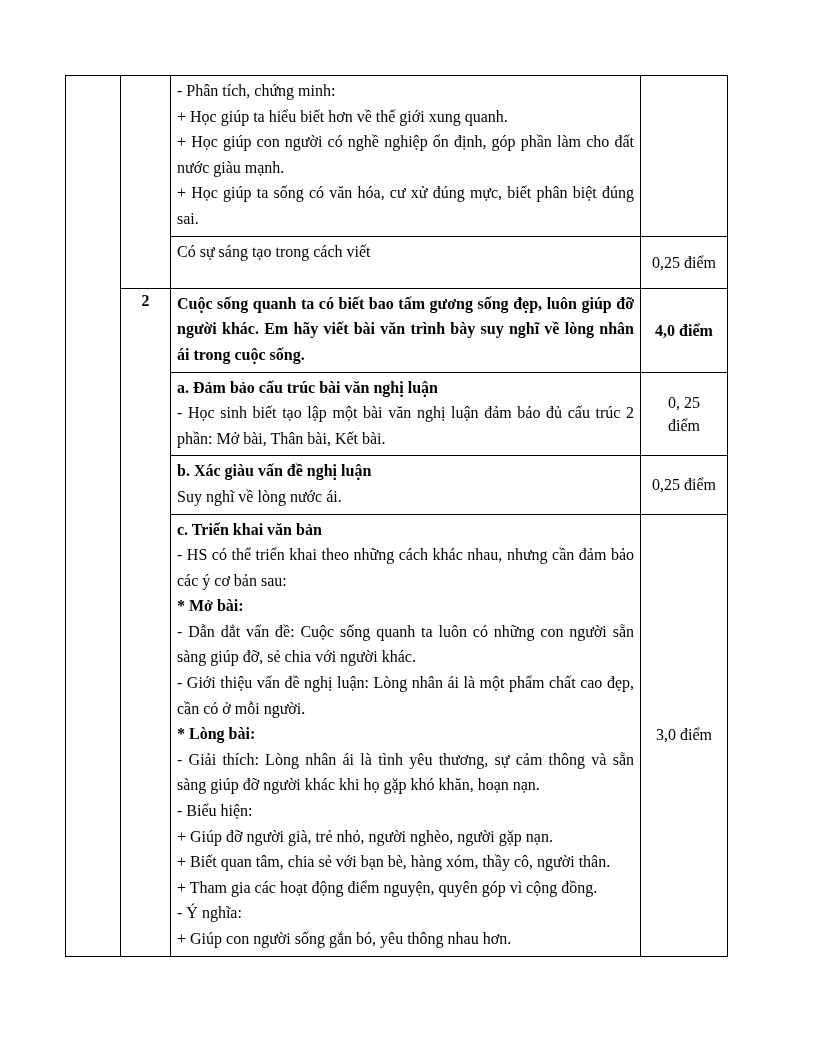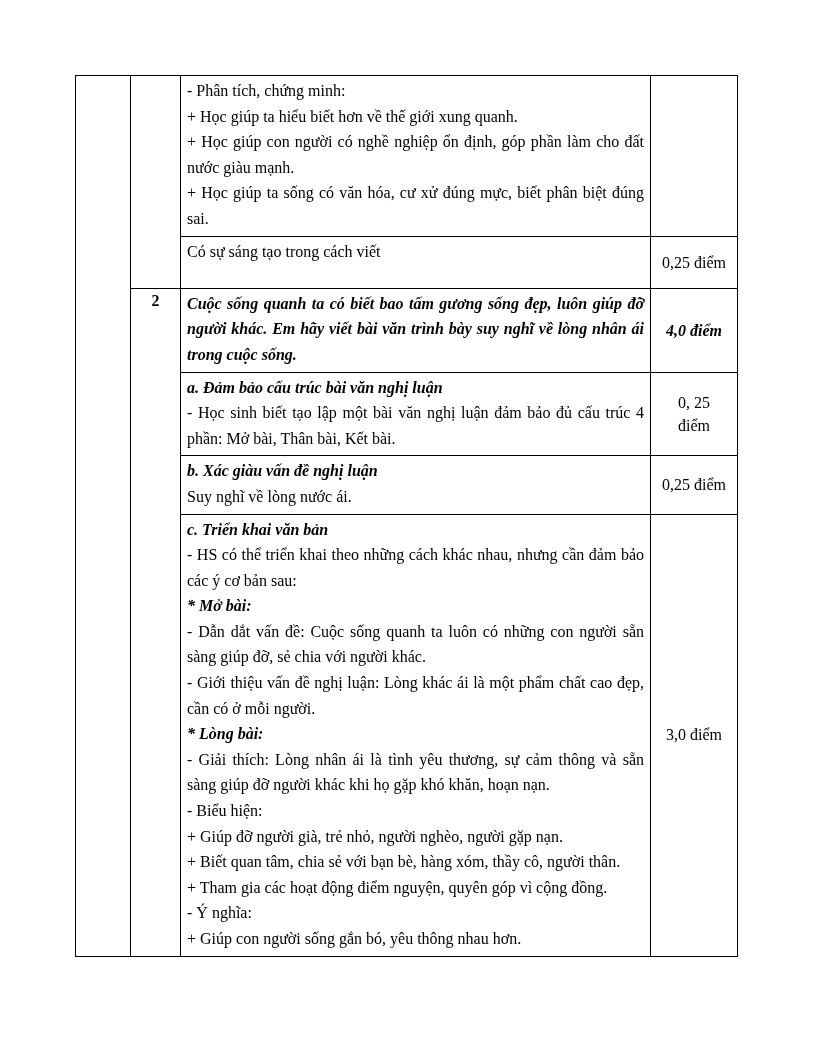--- a/index.html
+++ b/index.html
@@ -10,21 +10,21 @@
     margin: 0 auto;
     background: #ffffff;
     position: relative;
     font-family: "Liberation Serif", "DejaVu Serif", serif;
     color: #000000;
     overflow: hidden;
   }
   table.rubric {
     border-collapse: collapse;
     position: absolute;
-    left: 75px;
+    left: 65px;
     top: 75px;
     width: 662px;
     table-layout: fixed;
   }
   td {
     border: 1px solid #000000;
     vertical-align: top;
     font-size: 16px;
   }
   td.c1 { width: 55px; }
@@ -43,21 +43,21 @@
     text-align: center;
     vertical-align: middle;
     padding: 14px 5px;
     white-space: pre-line;
     line-height: 1.45;
   }
   .para {
     line-height: 1.6;
     text-align: justify;
   }
-  .bold { font-weight: bold; font-style: italic; }
+  .bold { font-weight: bold; }
 </style>
 </head>
 <body>
 
 <div class="page">
   <table class="rubric">
     <tbody>
       <tr>
         <td class="c1" rowspan="6"></td>
         <td class="c2" rowspan="2"></td>
@@ -78,39 +78,39 @@
       <tr>
         <td class="c2" rowspan="4">2</td>
         <td class="content">
             <p class="para bold">Cuộc sống quanh ta có biết bao tấm gương sống đẹp, luôn giúp đỡ người khác. Em hãy viết bài văn trình bày suy nghĩ về lòng nhân ái trong cuộc sống.</p>
           </td>
         <td class="points bold">4,0 điểm</td>
       </tr>
       <tr>
         <td class="content">
             <p class="para bold">a. Đảm bảo cấu trúc bài văn nghị luận</p>
-            <p class="para">- Học sinh biết tạo lập một bài văn nghị luận đảm bảo đủ cấu trúc 4 phần: Mở bài, Thân bài, Kết bài.</p>
+            <p class="para">- Học sinh biết tạo lập một bài văn nghị luận đảm bảo đủ cấu trúc 2 phần: Mở bài, Thân bài, Kết bài.</p>
           </td>
         <td class="points">0, 25
 điểm</td>
       </tr>
       <tr>
         <td class="content">
             <p class="para bold">b. Xác giàu vấn đề nghị luận</p>
             <p class="para">Suy nghĩ về lòng nước ái.</p>
           </td>
         <td class="points">0,25 điểm</td>
       </tr>
       <tr>
         <td class="content">
             <p class="para bold">c. Triển khai văn bản</p>
             <p class="para">- HS có thể triển khai theo những cách khác nhau, nhưng cần đảm bảo các ý cơ bản sau:</p>
             <p class="para bold">* Mở bài:</p>
             <p class="para">- Dẫn dắt vấn đề: Cuộc sống quanh ta luôn có những con người sẵn sàng giúp đỡ, sẻ chia với người khác.</p>
-            <p class="para">- Giới thiệu vấn đề nghị luận: Lòng khác ái là một phẩm chất cao đẹp, cần có ở mỗi người.</p>
+            <p class="para">- Giới thiệu vấn đề nghị luận: Lòng nhân ái là một phẩm chất cao đẹp, cần có ở mỗi người.</p>
             <p class="para bold">* Lòng bài:</p>
             <p class="para">- Giải thích: Lòng nhân ái là tình yêu thương, sự cảm thông và sẵn sàng giúp đỡ người khác khi họ gặp khó khăn, hoạn nạn.</p>
             <p class="para">- Biểu hiện:</p>
             <p class="para">+ Giúp đỡ người già, trẻ nhỏ, người nghèo, người gặp nạn.</p>
             <p class="para">+ Biết quan tâm, chia sẻ với bạn bè, hàng xóm, thầy cô, người thân.</p>
             <p class="para">+ Tham gia các hoạt động điểm nguyện, quyên góp vì cộng đồng.</p>
             <p class="para">- Ý nghĩa:</p>
             <p class="para">+ Giúp con người sống gắn bó, yêu thông nhau hơn.</p>
           </td>
         <td class="points">3,0 điểm</td>

